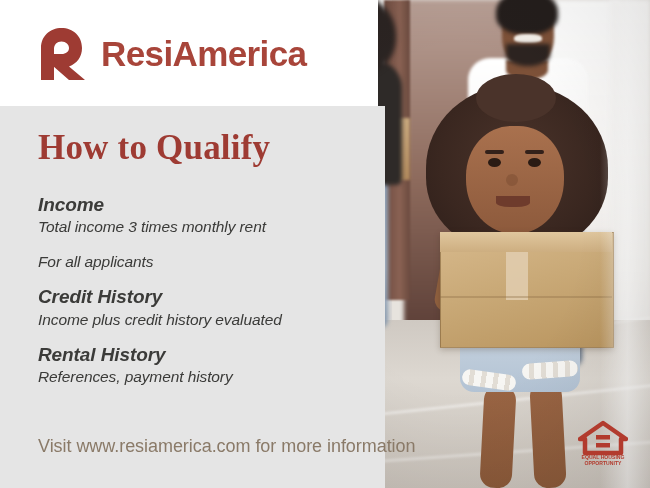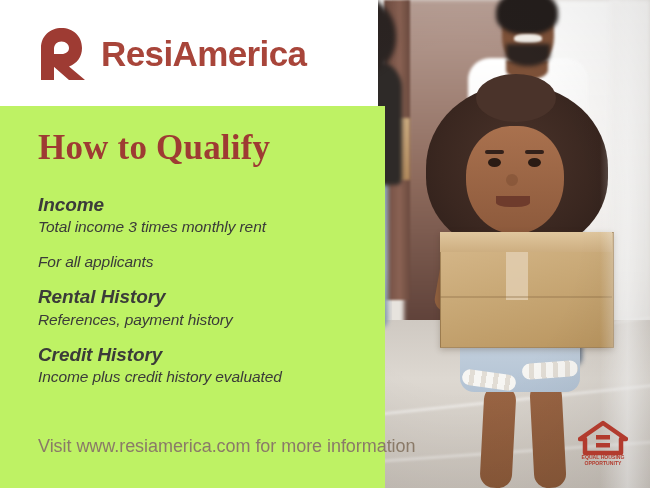--- a/index.html
+++ b/index.html
@@ -264,21 +264,21 @@
     color: #a8453a;
     line-height: 1;
     white-space: nowrap;
   }
 
   
   .panel {
     position: absolute;
     left: 0; top: 106px;
     width: 385px; height: 382px;
-    background: #bef264;
+    background: #e5e5e5;
   }
 
   .panel-title {
     position: absolute;
     left: 38px; top: 22px;
     font-family: "Liberation Serif", serif;
     font-size: 35px;
     font-weight: bold;
     color: #9e3b33;
     letter-spacing: 0.2px;
@@ -403,27 +403,27 @@
       <div class="qual-item">
         <div class="qual-term">Income</div>
         <div class="qual-desc">Total income 3 times monthly rent</div>
       </div>
 
       <div class="qual-item">
         <div class="qual-desc">For all applicants</div>
       </div>
 
       <div class="qual-item">
+        <div class="qual-term">Credit History</div>
+        <div class="qual-desc">Income plus credit history evaluated</div>
+      </div>
+
+      <div class="qual-item">
         <div class="qual-term">Rental History</div>
         <div class="qual-desc">References, payment history</div>
-      </div>
-
-      <div class="qual-item">
-        <div class="qual-term">Credit History</div>
-        <div class="qual-desc">Income plus credit history evaluated</div>
       </div>
 
     </div>
 
     <div class="panel-footer">Visit www.resiamerica.com for more information</div>
   </div>
 
   <div class="eho">
     <svg viewBox="0 0 50 46">
       <path d="M25 3 L48 19 L43 19 L43 33 L7 33 L7 19 L2 19 Z" fill="none" stroke="#b23b2e" stroke-width="4.5" stroke-linejoin="round"></path>

